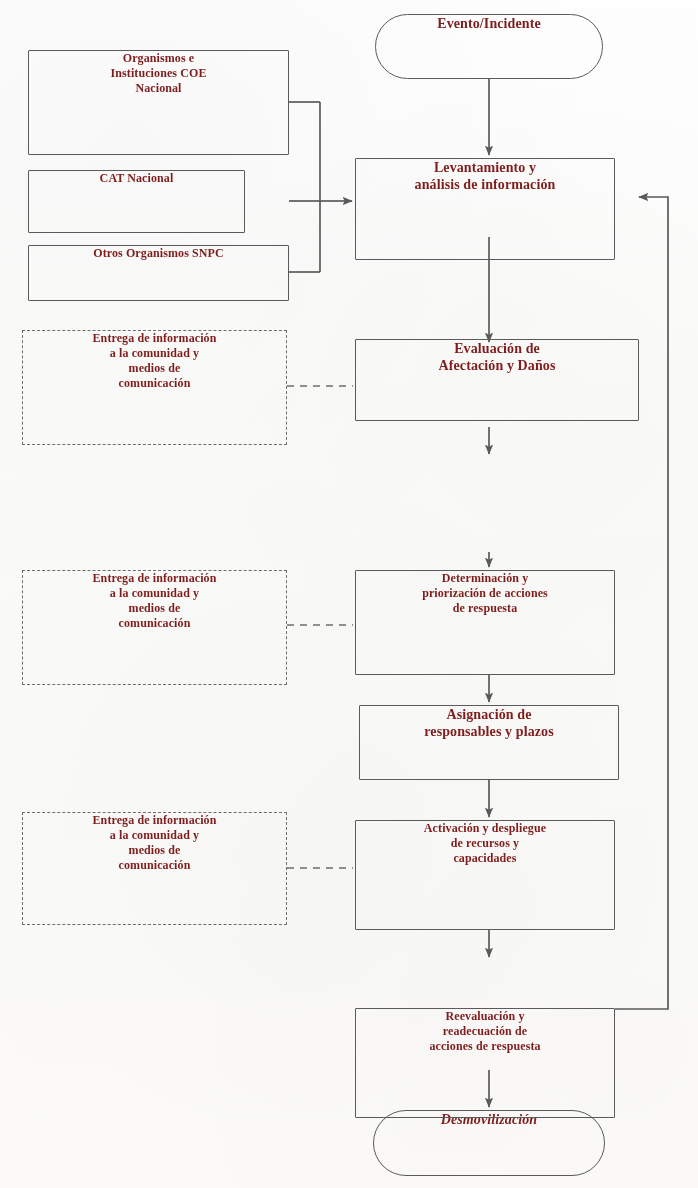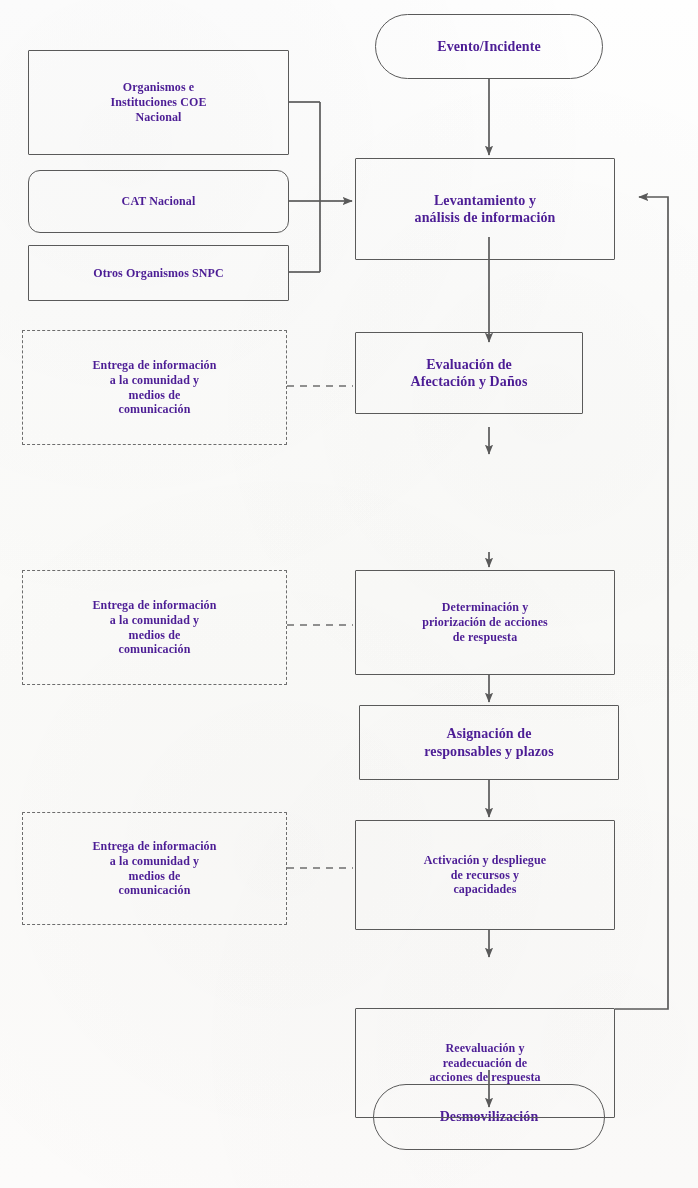--- a/index.html
+++ b/index.html
@@ -35,24 +35,24 @@
     left: 0;
     top: 0;
     width: 698px;
     height: 1188px;
     pointer-events: none;
   }
   .node {
     position: absolute;
     box-sizing: border-box;
     display: flex;
-    align-items: center;
+    align-items: flex-start;
     justify-content: center;
     text-align: center;
-    color: #4c1d95;
+    color: #7f1d1d;
     font-weight: bold;
     letter-spacing: 0.1px;
     line-height: 1.24;
     background: transparent;
   }
   .box {
     border: 1.6px solid #5a5a5a;
     border-radius: 1px;
   }
   .terminator {
@@ -110,44 +110,44 @@
       <line x1="287" y1="386" x2="353" y2="386"></line>
       <line x1="287" y1="625" x2="353" y2="625"></line>
       <line x1="287" y1="868" x2="353" y2="868"></line>
     </g>
   </svg>
 
   <div class="node terminator fs14" style="left:375px; top:14px; width:228px; height:65px;">
     <span class="label">Evento/Incidente</span>
   </div>
 
-  <div class="node terminator fs14" style="left:373px; top:1084px; width:232px; height:66px;">
+  <div class="node terminator fs14" style="left:373px; top:1110px; width:232px; height:66px;font-style:italic;">
     <span class="label">Desmovilización</span>
   </div>
 
   <div class="node box fs135" style="left:28px; top:50px; width:261px; height:105px;">
     <span class="label">Organismos e
 Instituciones COE
 Nacional</span>
   </div>
 
-  <div class="node box fs135" style="left:28px; top:170px; width:261px; height:63px;border-radius:12px;">
+  <div class="node box fs135" style="left:28px; top:170px; width:217px; height:63px;">
     <span class="label">CAT Nacional</span>
   </div>
 
   <div class="node box fs135" style="left:28px; top:245px; width:261px; height:56px;">
     <span class="label">Otros Organismos SNPC</span>
   </div>
 
   <div class="node box fs14" style="left:355px; top:158px; width:260px; height:102px;">
     <span class="label">Levantamiento y
 análisis de información</span>
   </div>
 
-  <div class="node box fs14" style="left:355px; top:332px; width:228px; height:82px;font-family:Liberation Serif, serif;">
+  <div class="node box fs14" style="left:355px; top:339px; width:284px; height:82px;font-family:Liberation Serif, serif;">
     <span class="label">Evaluación de
 Afectación y Daños</span>
   </div>
 
 
   <div class="node box fs135" style="left:355px; top:570px; width:260px; height:105px;">
     <span class="label">Determinación  y
 priorización de acciones
 de respuesta</span>
   </div>

